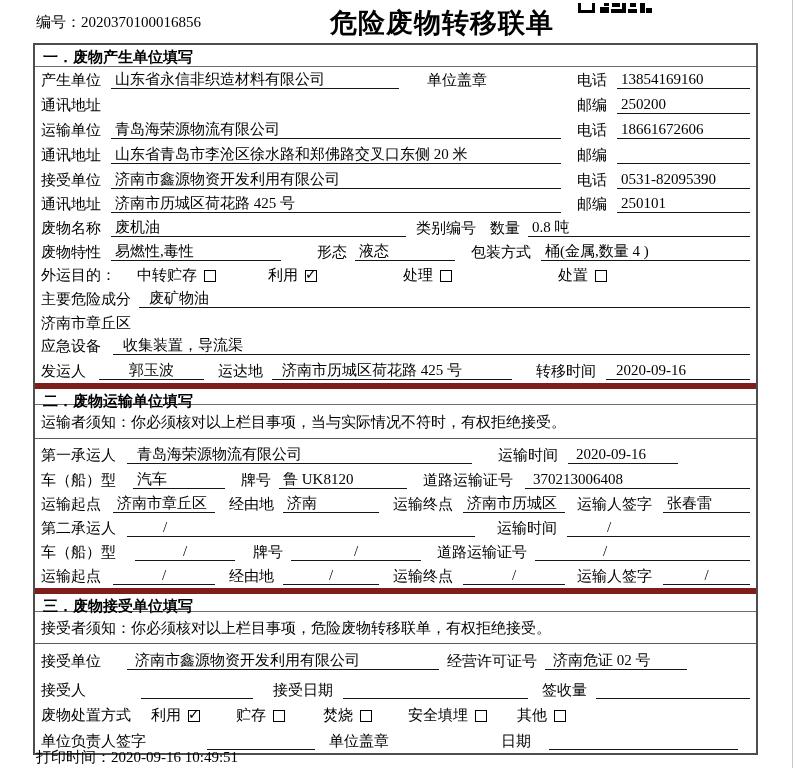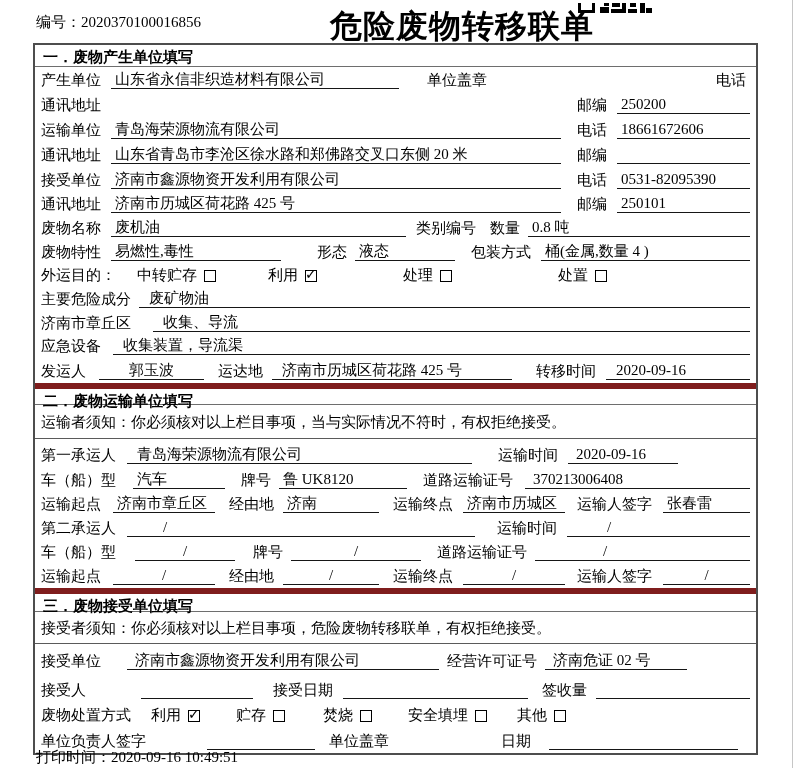--- a/index.html
+++ b/index.html
@@ -6,21 +6,21 @@
   html,body { background:#ffffff; }
   body {
     width:796px; height:768px; position:relative; overflow:hidden;
     font-family:"Liberation Serif","DejaVu Serif",serif;
     color:#000; font-size:15px;
   }
   .hdr-serial { position:absolute; left:36px; top:13px; white-space:nowrap; }
   .hdr-title {
     position:absolute; left:330px; top:5px;
     font-family:"Liberation Sans","DejaVu Sans",sans-serif;
-    font-weight:bold; font-size:32px; letter-spacing:1px; white-space:nowrap;
+    font-weight:bold; font-size:27px; letter-spacing:1px; white-space:nowrap;
   }
   .qr { position:absolute; left:578px; top:0; }
   .page-edge { position:absolute; left:792px; top:0; width:1px; height:768px; background:#c6c6c6; }
   .tbl { position:absolute; left:33px; top:43px; width:725px; border:2px solid #4d4d4d; background:#fff; }
   .sec-h {
     font-family:"Liberation Sans","DejaVu Sans",sans-serif;
     font-weight:bold; font-size:15px; padding:3px 8px 0 8px;
     border-bottom:1px solid #6e6e6e; height:22px; line-height:18px;
   }
   .sec-h.bt { border-top:6px solid #7f1d1d; }
@@ -70,20 +70,21 @@
 
 <div class="tbl">
 
   <div class="sec-h">一．废物产生单位填写</div>
 
   <div class="row" style="height:25px">
     <span class="lb" style="width:64px">产生单位</span>
     <span class="f" style="width:288px;margin-left:6px">山东省永信非织造材料有限公司</span>
     <span class="lb" style="margin-left:28px">单位盖章</span>
     <span class="lb" style="margin-left:auto;width:34px">电话</span>
+    <span class="f" style="width:133px;margin-left:6px">13854169160</span>
   </div>
 
   <div class="row" style="height:25px">
     <span class="lb" style="width:64px">通讯地址</span>
     <span class="lb" style="margin-left:auto;width:34px">邮编</span>
     <span class="f" style="width:133px;margin-left:6px">250200</span>
   </div>
 
   <div class="row" style="height:25px">
     <span class="lb" style="width:64px">运输单位</span>
@@ -150,21 +151,20 @@
     </span>
   </div>
 
   <div class="row" style="height:24px">
     <span class="lb" style="width:92px">主要危险成分</span>
     <span class="f fx" style="margin-left:6px;padding-left:10px">废矿物油</span>
   </div>
 
   <div class="row" style="height:24px">
     <span class="lb" style="width:106px">济南市章丘区</span>
-    <span class="f fx" style="margin-left:6px;padding-left:10px">收集、导流</span>
   </div>
 
   <div class="row" style="height:23px">
     <span class="lb" style="width:64px">应急设备</span>
     <span class="f fx" style="margin-left:8px;padding-left:10px">收集装置，导流渠</span>
   </div>
 
   <div class="row" style="height:25px">
     <span class="lb" style="width:48px">发运人</span>
     <span class="f ctr" style="width:105px;margin-left:10px">郭玉波</span>

